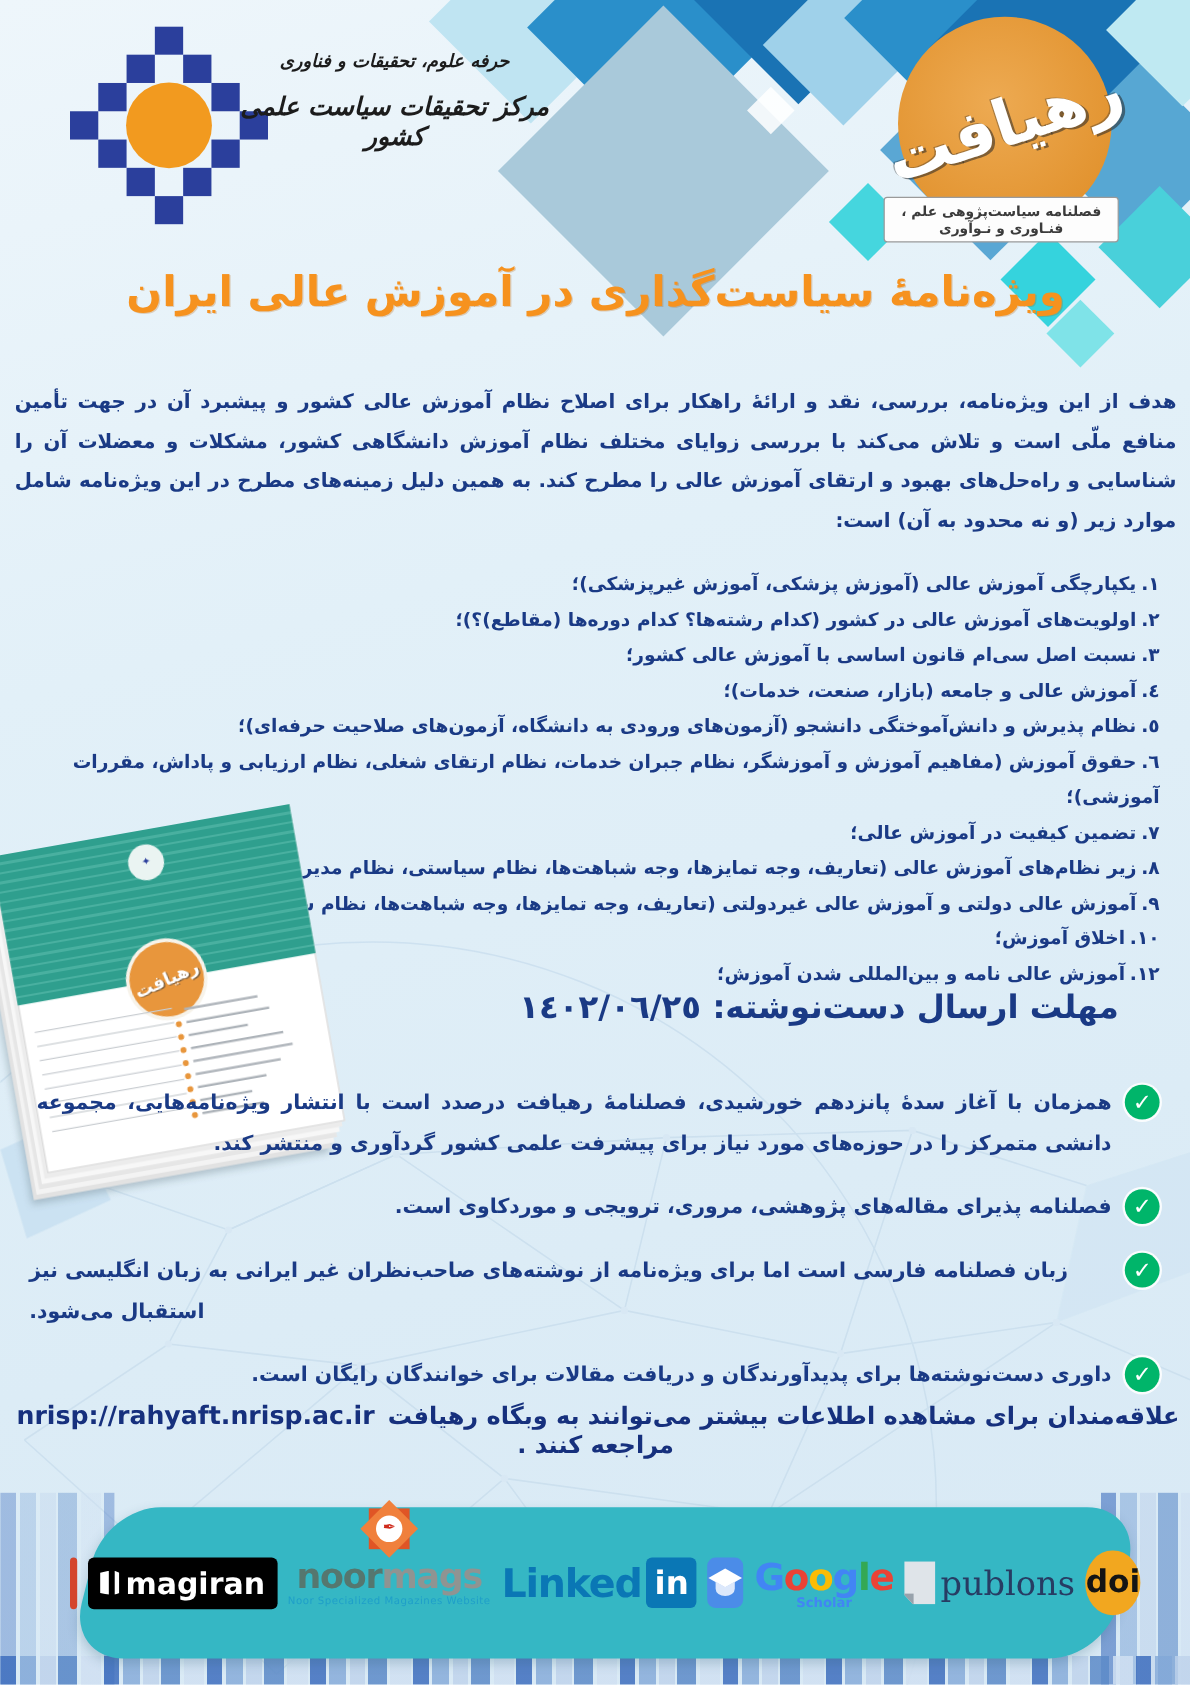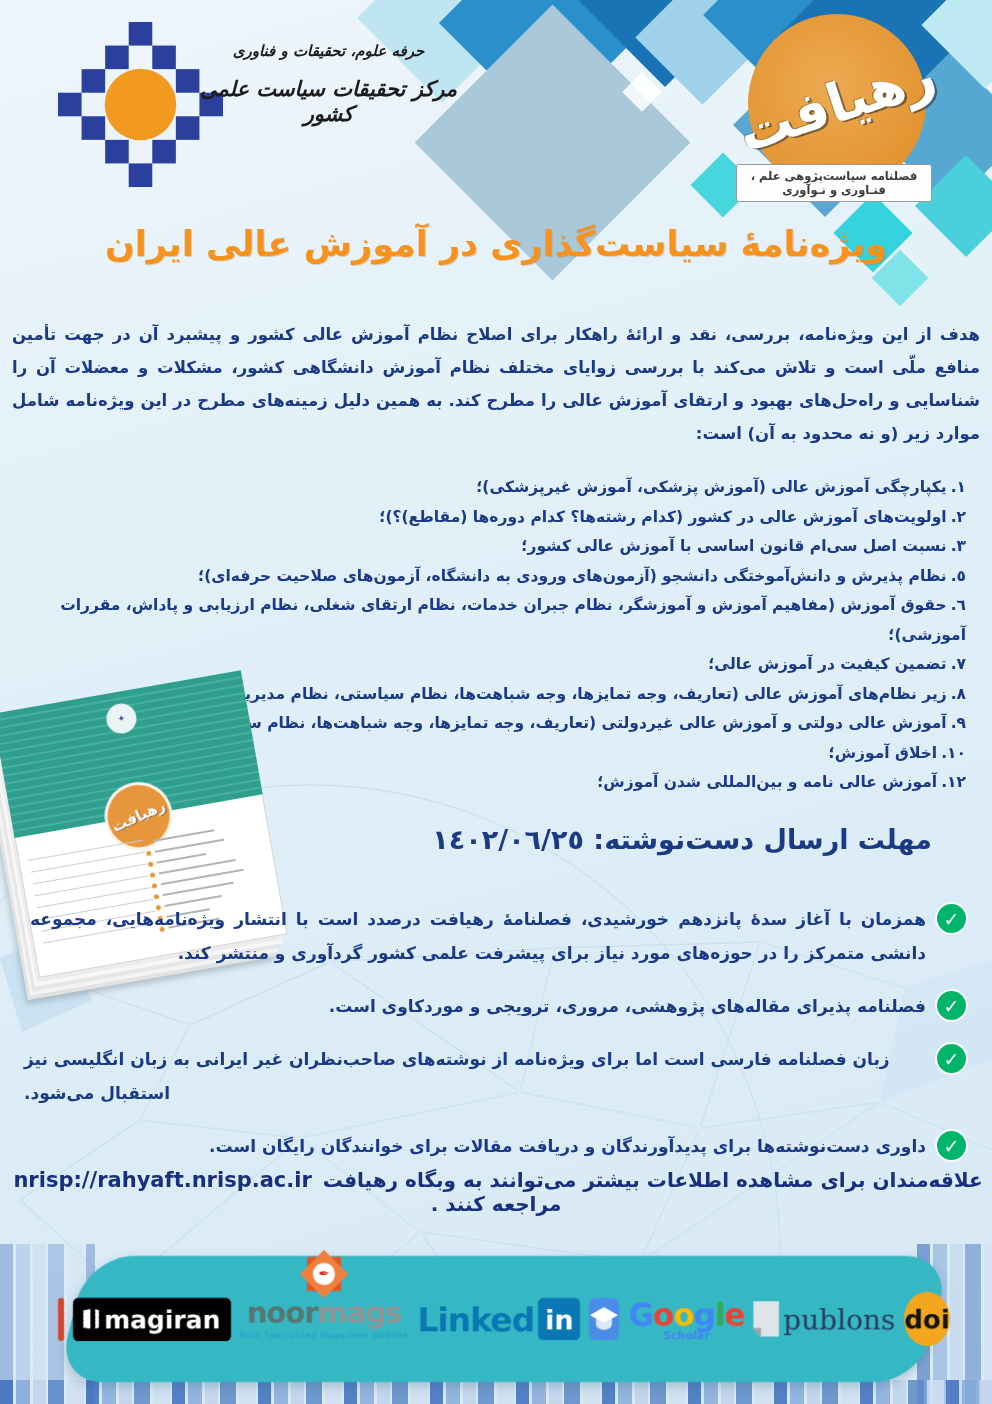--- a/index.html
+++ b/index.html
@@ -263,20 +263,21 @@
   </div>
 
   <h1 class="title">ویژه‌نامهٔ سیاست‌گذاری در آموزش عالی ایران</h1>
 
   <p class="intro">هدف از این ویژه‌نامه، بررسی، نقد و ارائهٔ راهکار برای اصلاح نظام آموزش عالی کشور و پیشبرد آن در جهت تأمین منافع ملّی است و تلاش می‌کند با بررسی زوایای مختلف نظام آموزش دانشگاهی کشور، مشکلات و معضلات آن را شناسایی و راه‌حل‌های بهبود و ارتقای آموزش عالی را مطرح کند. به همین دلیل زمینه‌های مطرح در این ویژه‌نامه شامل موارد زیر (و نه محدود به آن) است:</p>
 
   <ol class="topics">
     <li><span class="num">١.</span><span>یکپارچگی آموزش عالی (آموزش پزشکی، آموزش غیرپزشکی)؛</span></li>
     <li><span class="num">٢.</span><span>اولویت‌های آموزش عالی در کشور (کدام رشته‌ها؟ کدام دوره‌ها (مقاطع)؟)؛</span></li>
     <li><span class="num">٣.</span><span>نسبت اصل سی‌ام قانون اساسی با آموزش عالی کشور؛</span></li>
+    <li><span class="num">٤.</span><span>آموزش عالی و جامعه (بازار، صنعت، خدمات)؛</span></li>
     <li><span class="num">٥.</span><span>نظام پذیرش و دانش‌آموختگی دانشجو (آزمون‌های ورودی به دانشگاه، آزمون‌های صلاحیت حرفه‌ای)؛</span></li>
     <li><span class="num">٦.</span><span>حقوق آموزش (مفاهیم آموزش و آموزشگر، نظام جبران خدمات، نظام ارتقای شغلی، نظام ارزیابی و پاداش، مقررات آموزشی)؛</span></li>
     <li><span class="num">٧.</span><span>تضمین کیفیت در آموزش عالی؛</span></li>
     <li><span class="num">٨.</span><span>زیر نظام‌های آموزش عالی (تعاریف، وجه تمایزها، وجه شباهت‌ها، نظام سیاستی، نظام مدیریتی)؛</span></li>
     <li><span class="num">٩.</span><span>آموزش عالی دولتی و آموزش عالی غیردولتی (تعاریف، وجه تمایزها، وجه شباهت‌ها، نظام سیاستی، نظام مدیریتی)؛</span></li>
     <li><span class="num">١٠.</span><span>اخلاق آموزش؛</span></li>
     <li><span class="num">١٢.</span><span>آموزش عالی نامه و بین‌المللی شدن آموزش؛</span></li>
   </ol>
 
   <div class="journal">

